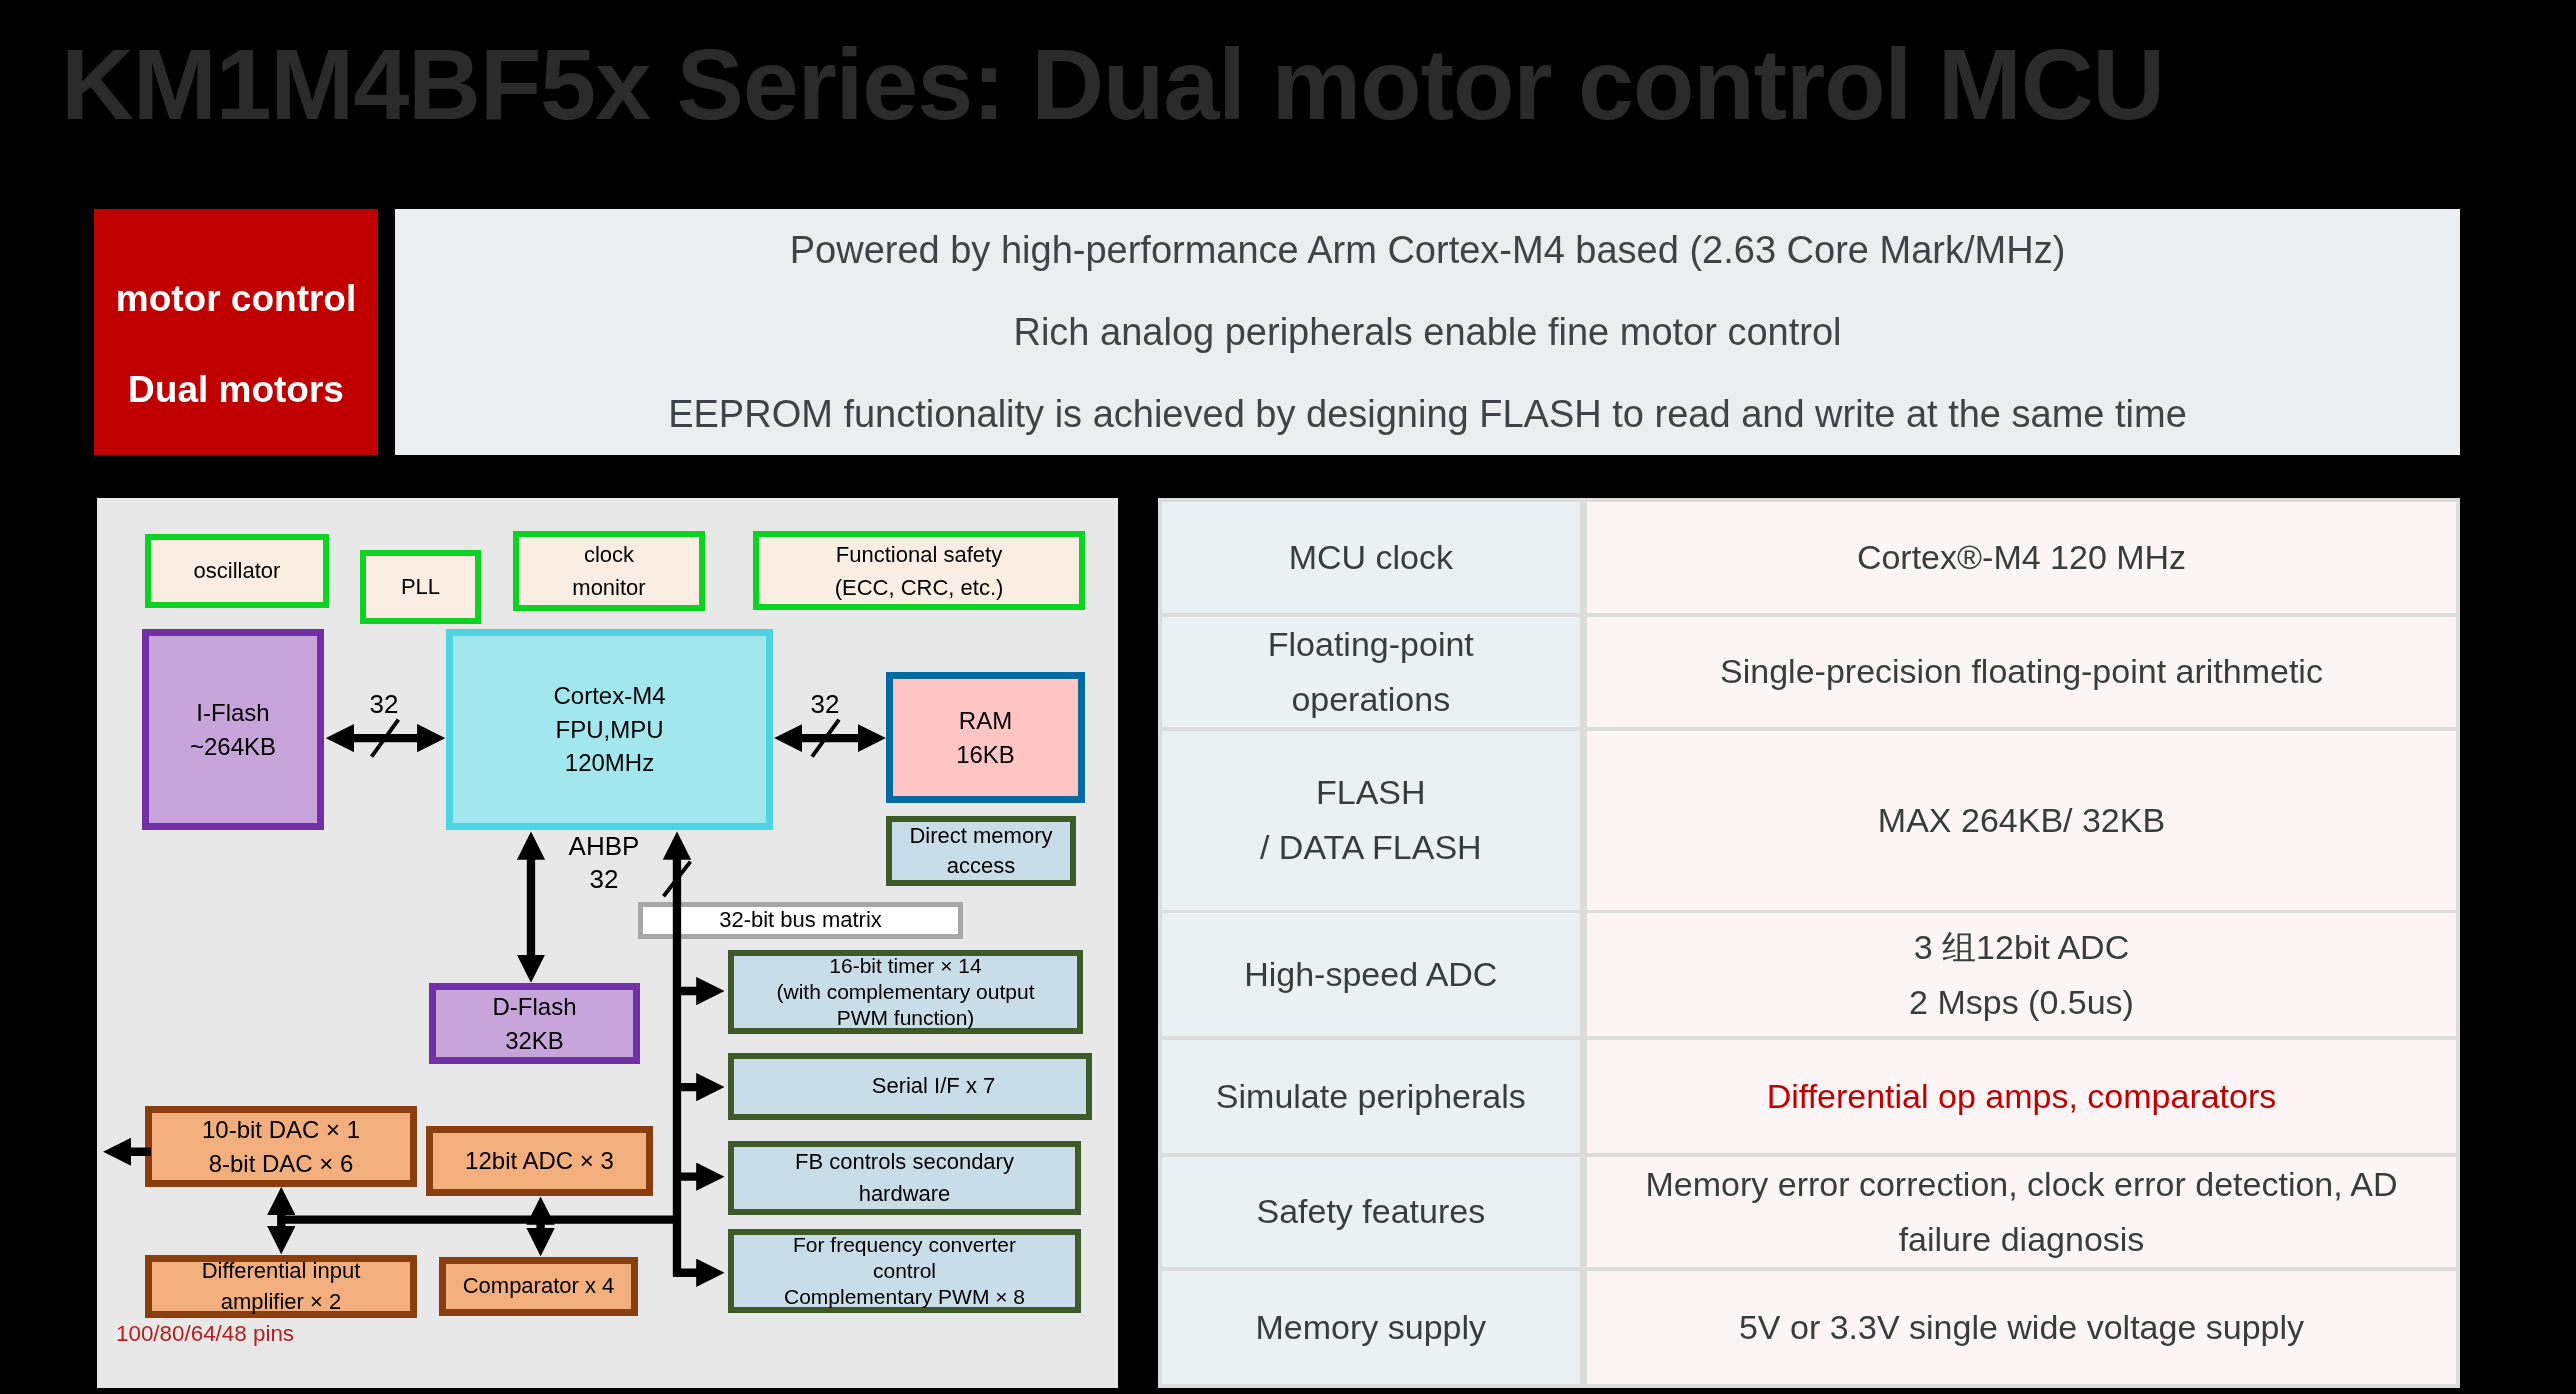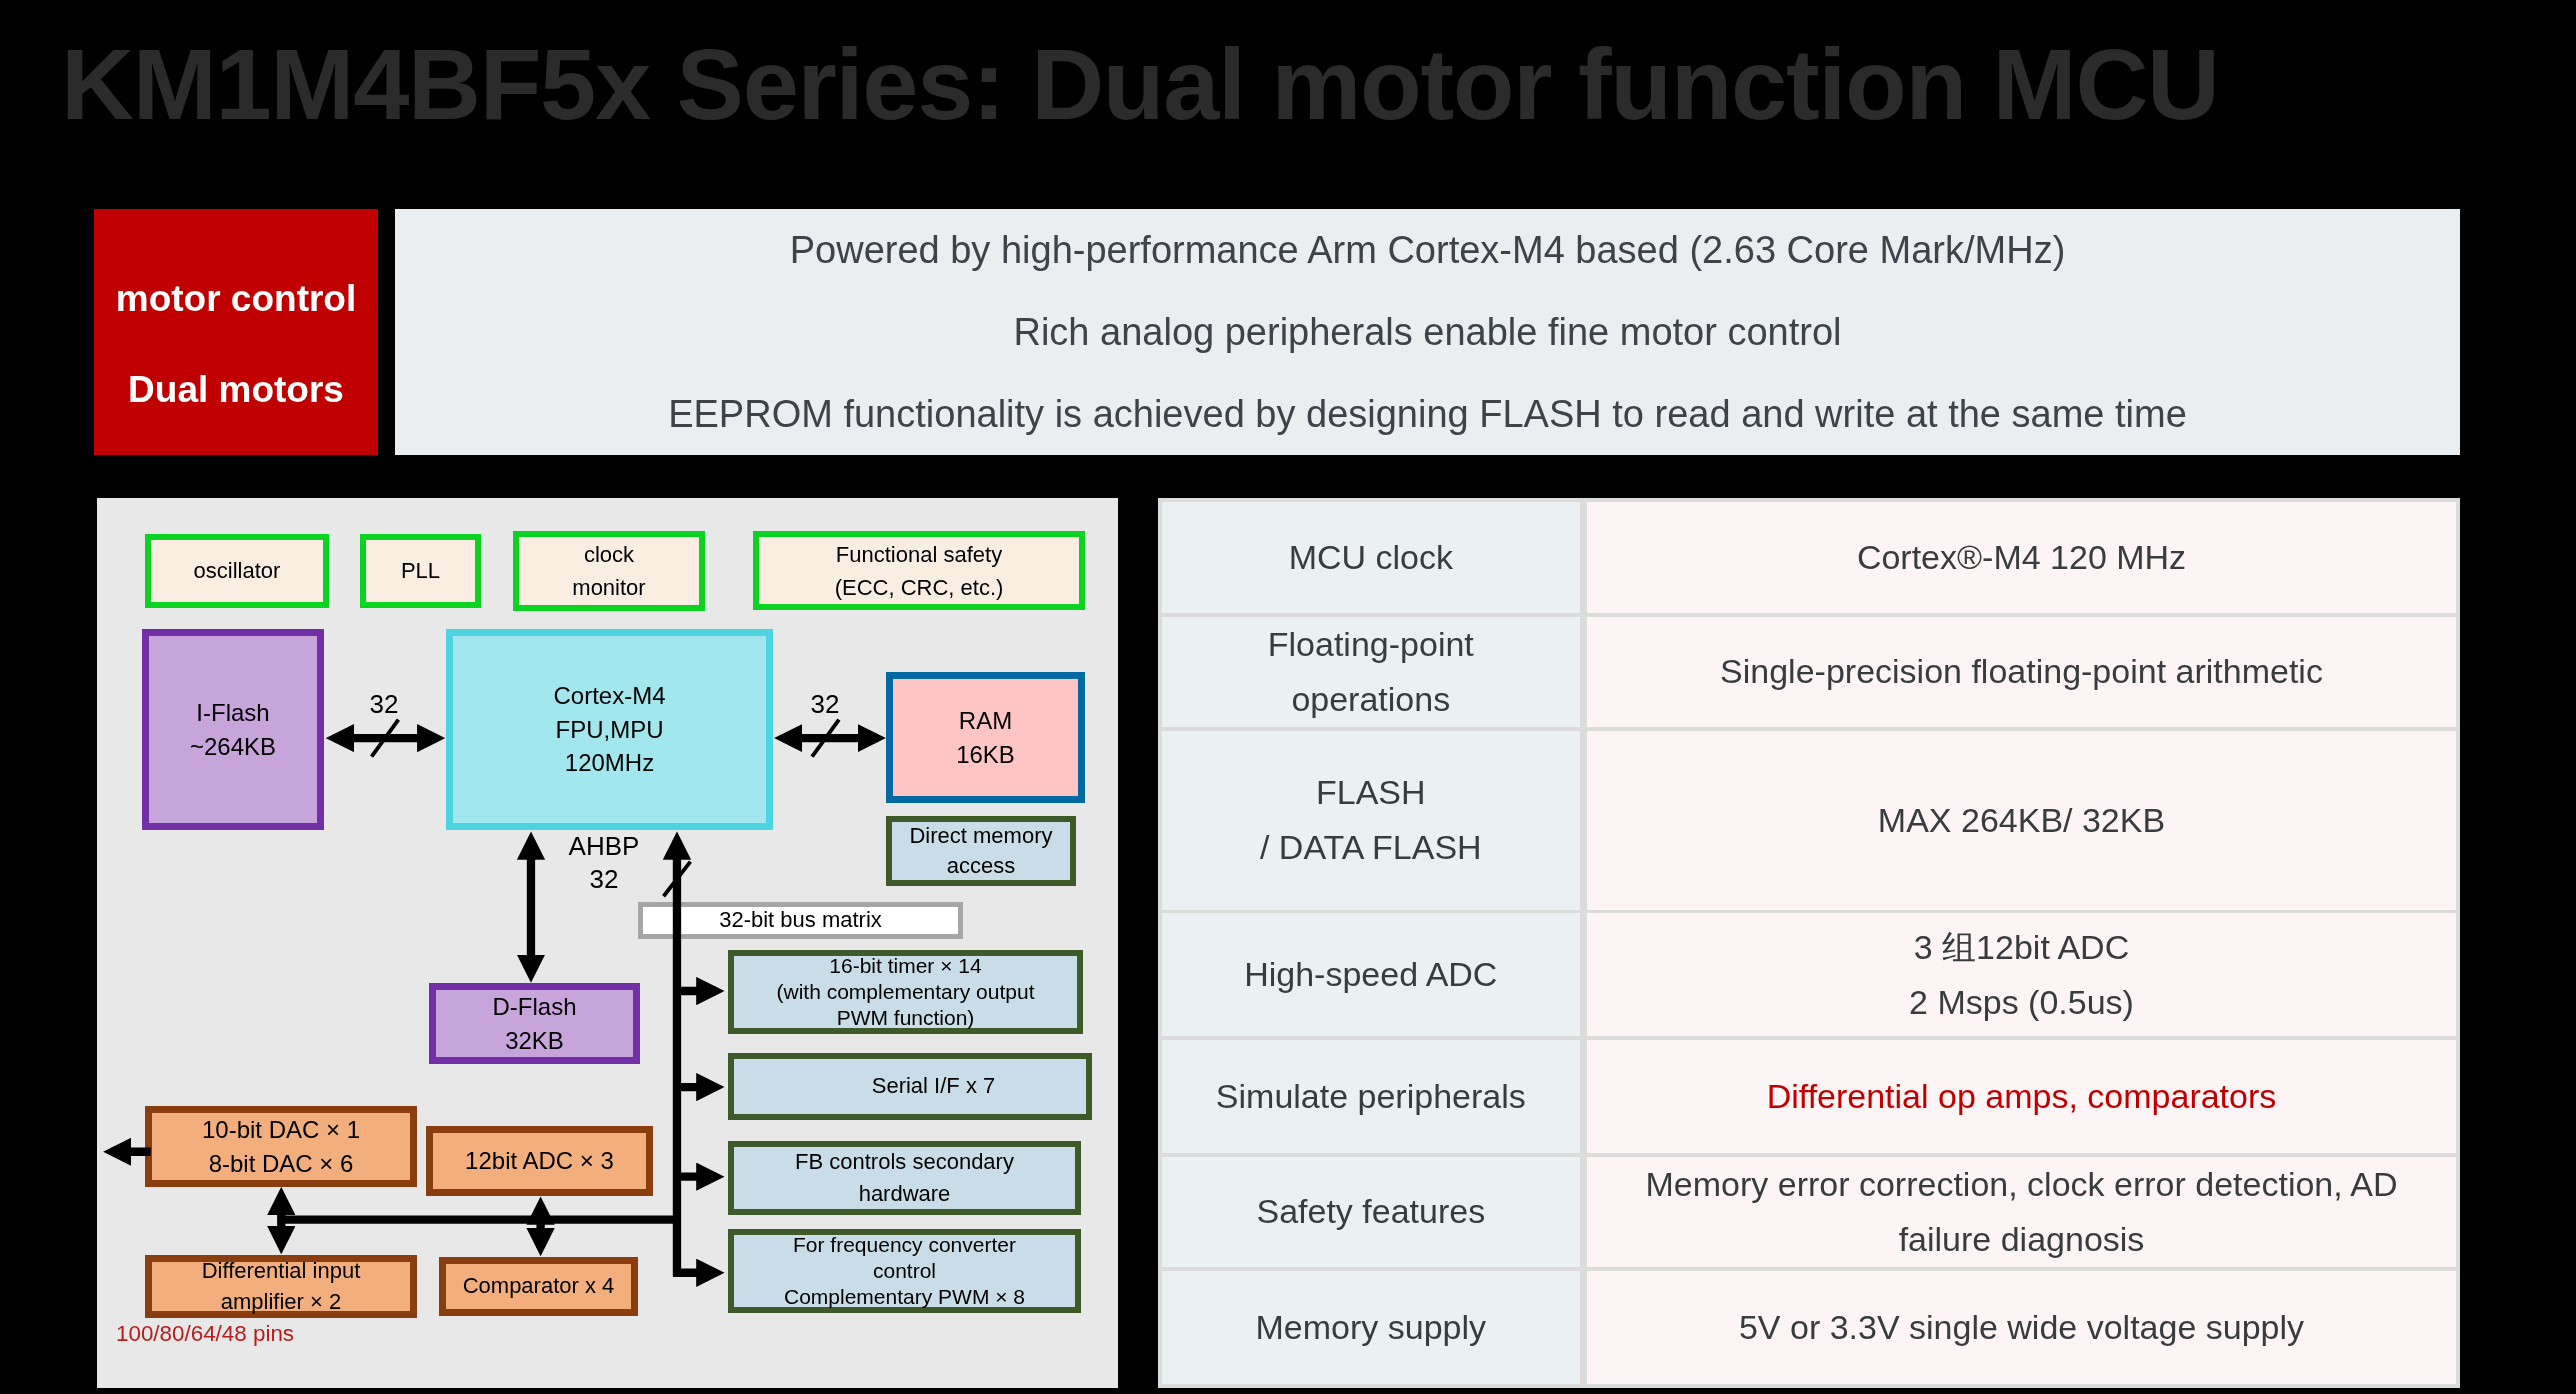--- a/index.html
+++ b/index.html
@@ -57,37 +57,37 @@
     font-size:34px; color:#383c3e; white-space:pre-line; line-height:1.62;
   }
   .lbl { width:418px; background:#ebf1f3; }
   .val { flex:1; background:#fdf5f5; padding:0 13px; }
 </style>
 </head>
 <body>
 
 <div id="root">
 
-  <div class="page-title">KM1M4BF5x Series: Dual motor function MCU</div>
+  <div class="page-title">KM1M4BF5x Series: Dual motor control MCU</div>
 
   <div class="badge">
     <div class="line l1">motor control</div>
     <div class="line l2">Dual motors</div>
   </div>
 
   <div class="highlights">
     <div class="hline">Powered by high-performance Arm Cortex-M4 based (2.63 Core Mark/MHz)</div>
     <div class="hline">Rich analog peripherals enable fine motor control</div>
     <div class="hline">EEPROM functionality is achieved by designing FLASH to read and write at the same time</div>
   </div>
 
   <div class="diagram">
 
     <div class="block green" style="left:48px;top:36px;width:184px;height:74px;font-size:22px;">oscillator</div>
-    <div class="block green" style="left:263px;top:36px;width:121px;height:74px;font-size:22px;">PLL</div>
+    <div class="block green" style="left:263px;top:52px;width:121px;height:74px;font-size:22px;">PLL</div>
     <div class="block green" style="left:416px;top:33px;width:192px;height:80px;font-size:22px;line-height:1.5;">clock
 monitor</div>
     <div class="block green" style="left:656px;top:33px;width:332px;height:79px;font-size:22px;line-height:1.5;">Functional safety
 (ECC, CRC, etc.)</div>
 
     <div class="block purple" style="left:45px;top:131px;width:182px;height:201px;font-size:24px;">I-Flash
 ~264KB</div>
     <div class="block cyan" style="left:349px;top:131px;width:327px;height:201px;font-size:24px;">Cortex-M4
 FPU,MPU
 120MHz</div>

